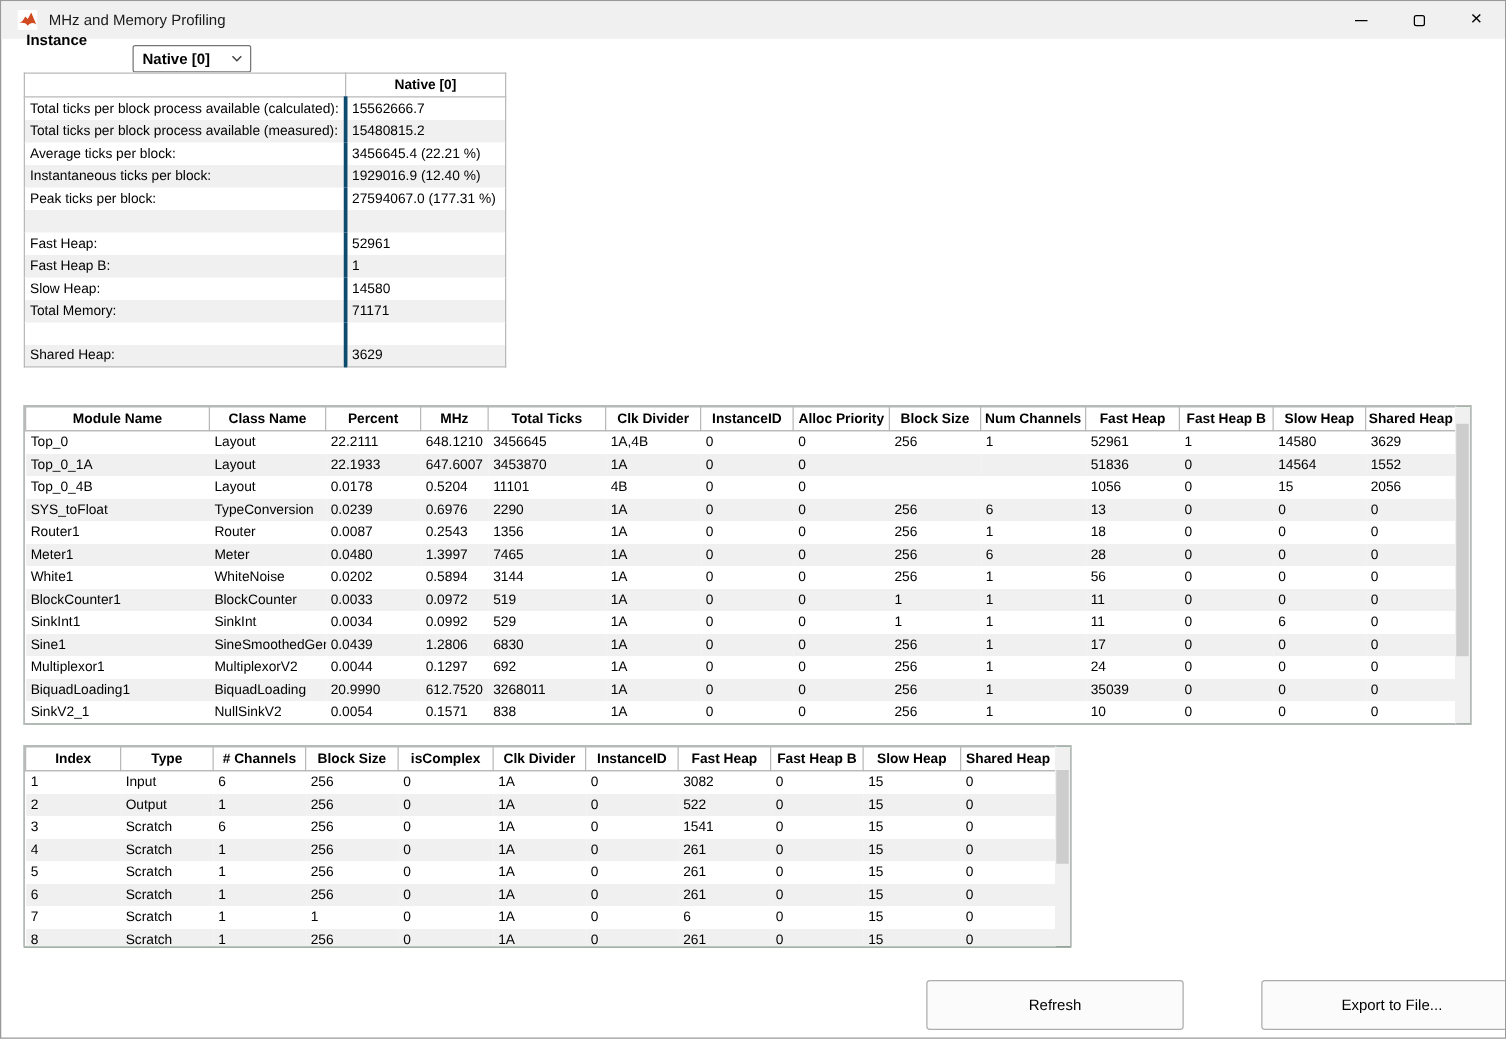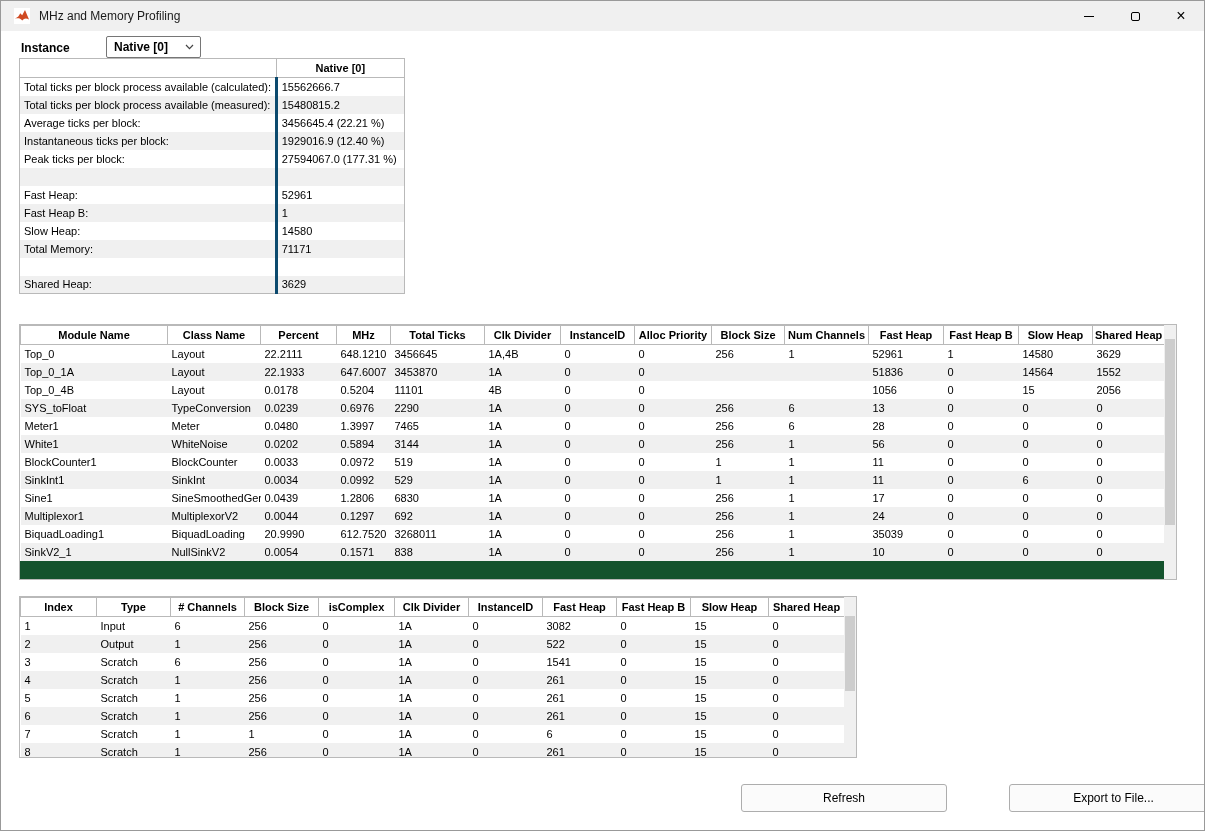--- a/index.html
+++ b/index.html
@@ -21,21 +21,21 @@
   }
   .app-icon { width: 16px; height: 16px; margin-left: 13px; flex: 0 0 auto; }
   .title-text { margin-left: 9px; font-size: 12px; color: #1a1a1a; }
   .win-controls { margin-left: auto; display: flex; height: 30px; }
   .win-btn { width: 46px; height: 30px; display: flex; align-items: center; justify-content: center; }
   .min-glyph { width: 10px; height: 1px; background: #000; display: block; }
   .max-glyph { width: 9px; height: 9px; border: 1px solid #000; border-radius: 2px; display: block; }
   .close-glyph { font-size: 16px; line-height: 1; font-weight: normal; }
 
   
-  .instance-label { position: absolute; left: 20px; top: 40px; font-size: 12px; font-weight: bold; }
+  .instance-label { position: absolute; left: 20px; top: 24px; font-size: 12px; font-weight: bold; }
   .instance-select {
     position: absolute; left: 105px; top: 35px; width: 95px; height: 22px;
     background: #fff; border: 1px solid #767676; border-radius: 2px;
     display: flex; align-items: center; padding: 0 6px 0 7px;
     font-size: 12px; font-weight: bold;
   }
   .chevron-down { margin-left: auto; }
 
   
   table { border-collapse: collapse; table-layout: fixed; font-size: 11px; background: #fff; }
@@ -55,21 +55,21 @@
   .module-panel { left: 18px; top: 323px; width: 1158px; height: 256px; }
   .buffer-panel { left: 18px; top: 595px; width: 838px; height: 162px; }
 
   .vscroll { position: absolute; top: 0; right: 0; bottom: 0; width: 12px; background: #f0f0f0; }
   .vscroll-thumb { position: absolute; left: 1px; right: 1px; background: #cdcdcd; }
   .module-panel .vscroll-thumb { top: 14px; height: 186px; }
   .buffer-panel .vscroll-thumb { top: 19px; height: 75px; }
 
   
   .btn {
-    position: absolute; height: 28px; background: #fbfbfb;
+    position: absolute; height: 40px; background: #fbfbfb;
     border: 1px solid #adadad; border-radius: 3px; font-size: 12px;
     display: flex; align-items: center; justify-content: center;
   }
   .refresh-btn { left: 740px; top: 783px; width: 206px; }
   .export-btn { left: 1008px; top: 783px; width: 209px; }
 </style>
 </head>
 <body>
 
 <div class="titlebar">
@@ -257,20 +257,36 @@
           <td>0</td>
           <td>0</td>
           <td>256</td>
           <td>6</td>
           <td>13</td>
           <td>0</td>
           <td>0</td>
           <td>0</td>
         </tr>
         <tr>
+          <td>Router1</td>
+          <td>Router</td>
+          <td>0.0087</td>
+          <td>0.2543</td>
+          <td>1356</td>
+          <td>1A</td>
+          <td>0</td>
+          <td>0</td>
+          <td>256</td>
+          <td>1</td>
+          <td>18</td>
+          <td>0</td>
+          <td>0</td>
+          <td>0</td>
+        </tr>
+        <tr>
           <td>Meter1</td>
           <td>Meter</td>
           <td>0.0480</td>
           <td>1.3997</td>
           <td>7465</td>
           <td>1A</td>
           <td>0</td>
           <td>0</td>
           <td>256</td>
           <td>6</td>

